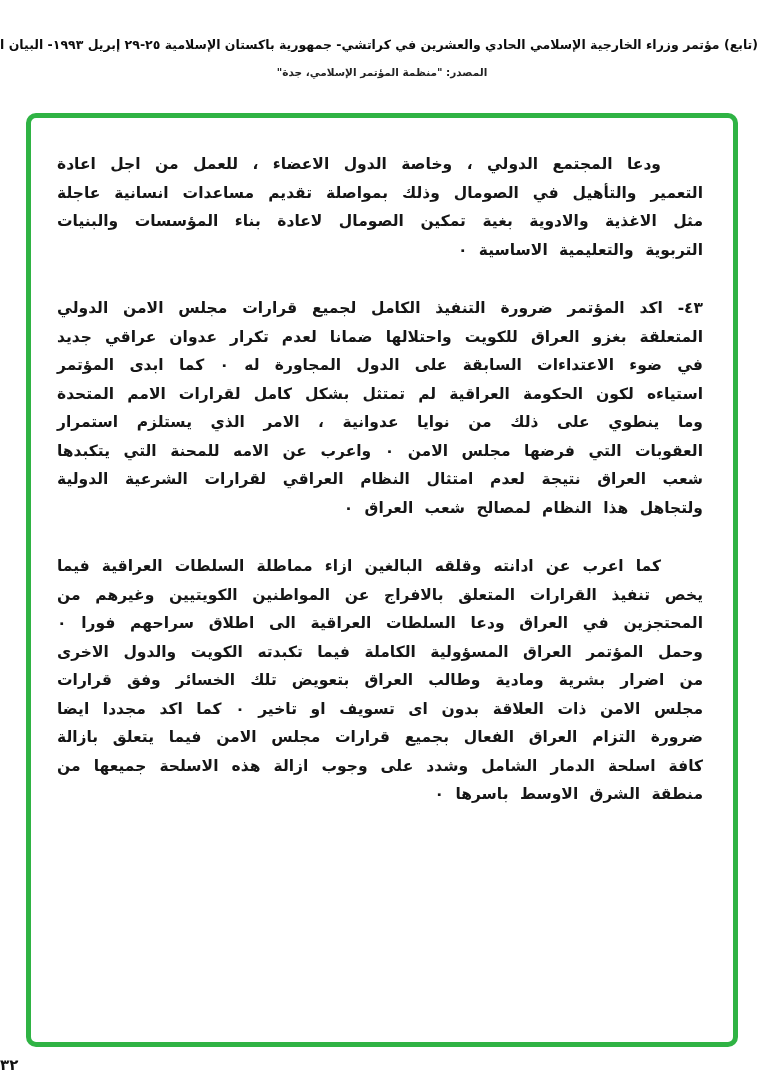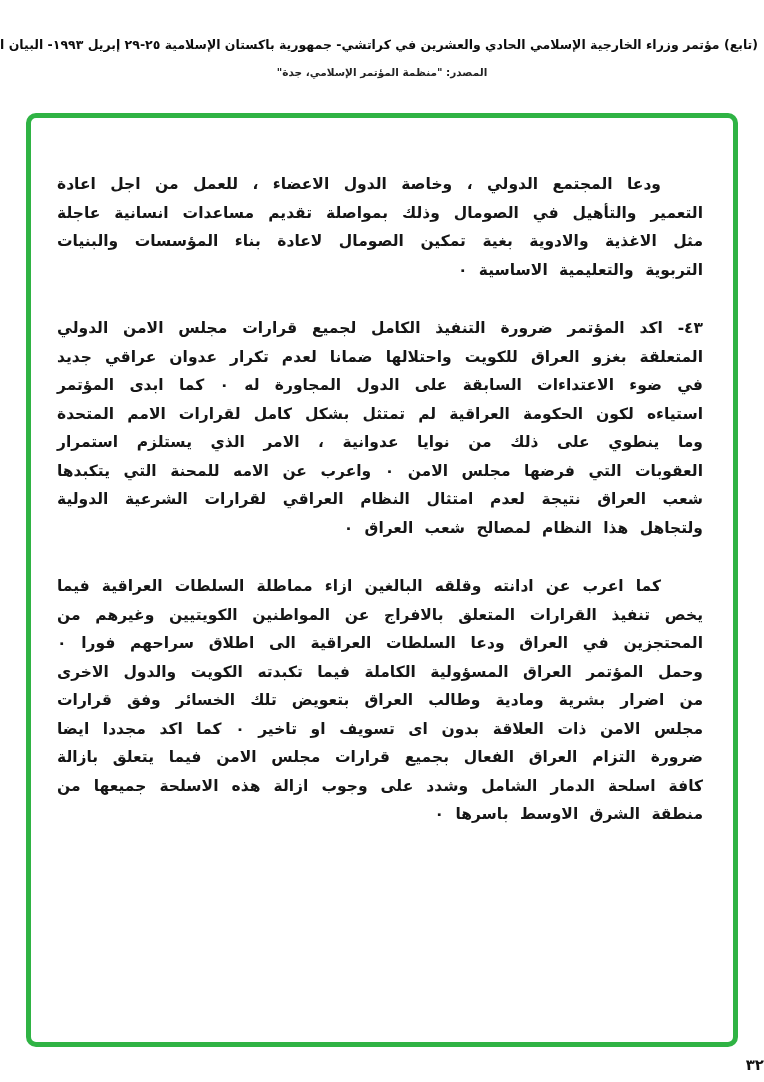--- a/index.html
+++ b/index.html
@@ -41,42 +41,42 @@
   }
   .green-box {
     position: absolute;
     top: 113px;
     left: 26px;
     width: 712px;
     height: 934px;
     box-sizing: border-box;
     border: 5px solid var(--frame-green, #2fb344);
     border-radius: 10px;
-    padding: 52px 30px 0 26px;
+    padding: 32px 30px 0 26px;
     background: #ffffff;
   }
   .body-text p {
     font-size: 15.5px;
     font-weight: bold;
     line-height: 28.5px;
     text-align: justify;
     text-align-last: right;
     margin: 0 0 30px 0;
     word-spacing: 6px;
     color: #161616;
   }
   .body-text p.indent {
     text-indent: 42px;
   }
   .page-number {
     position: absolute;
     bottom: 8px;
     left: 0;
     right: 0;
-    text-align: right;
+    text-align: left;
     font-weight: bold;
     font-size: 15px;
     color: #111111;
   }
 </style>
 </head>
 <body>
 
 <div class="page">
 

